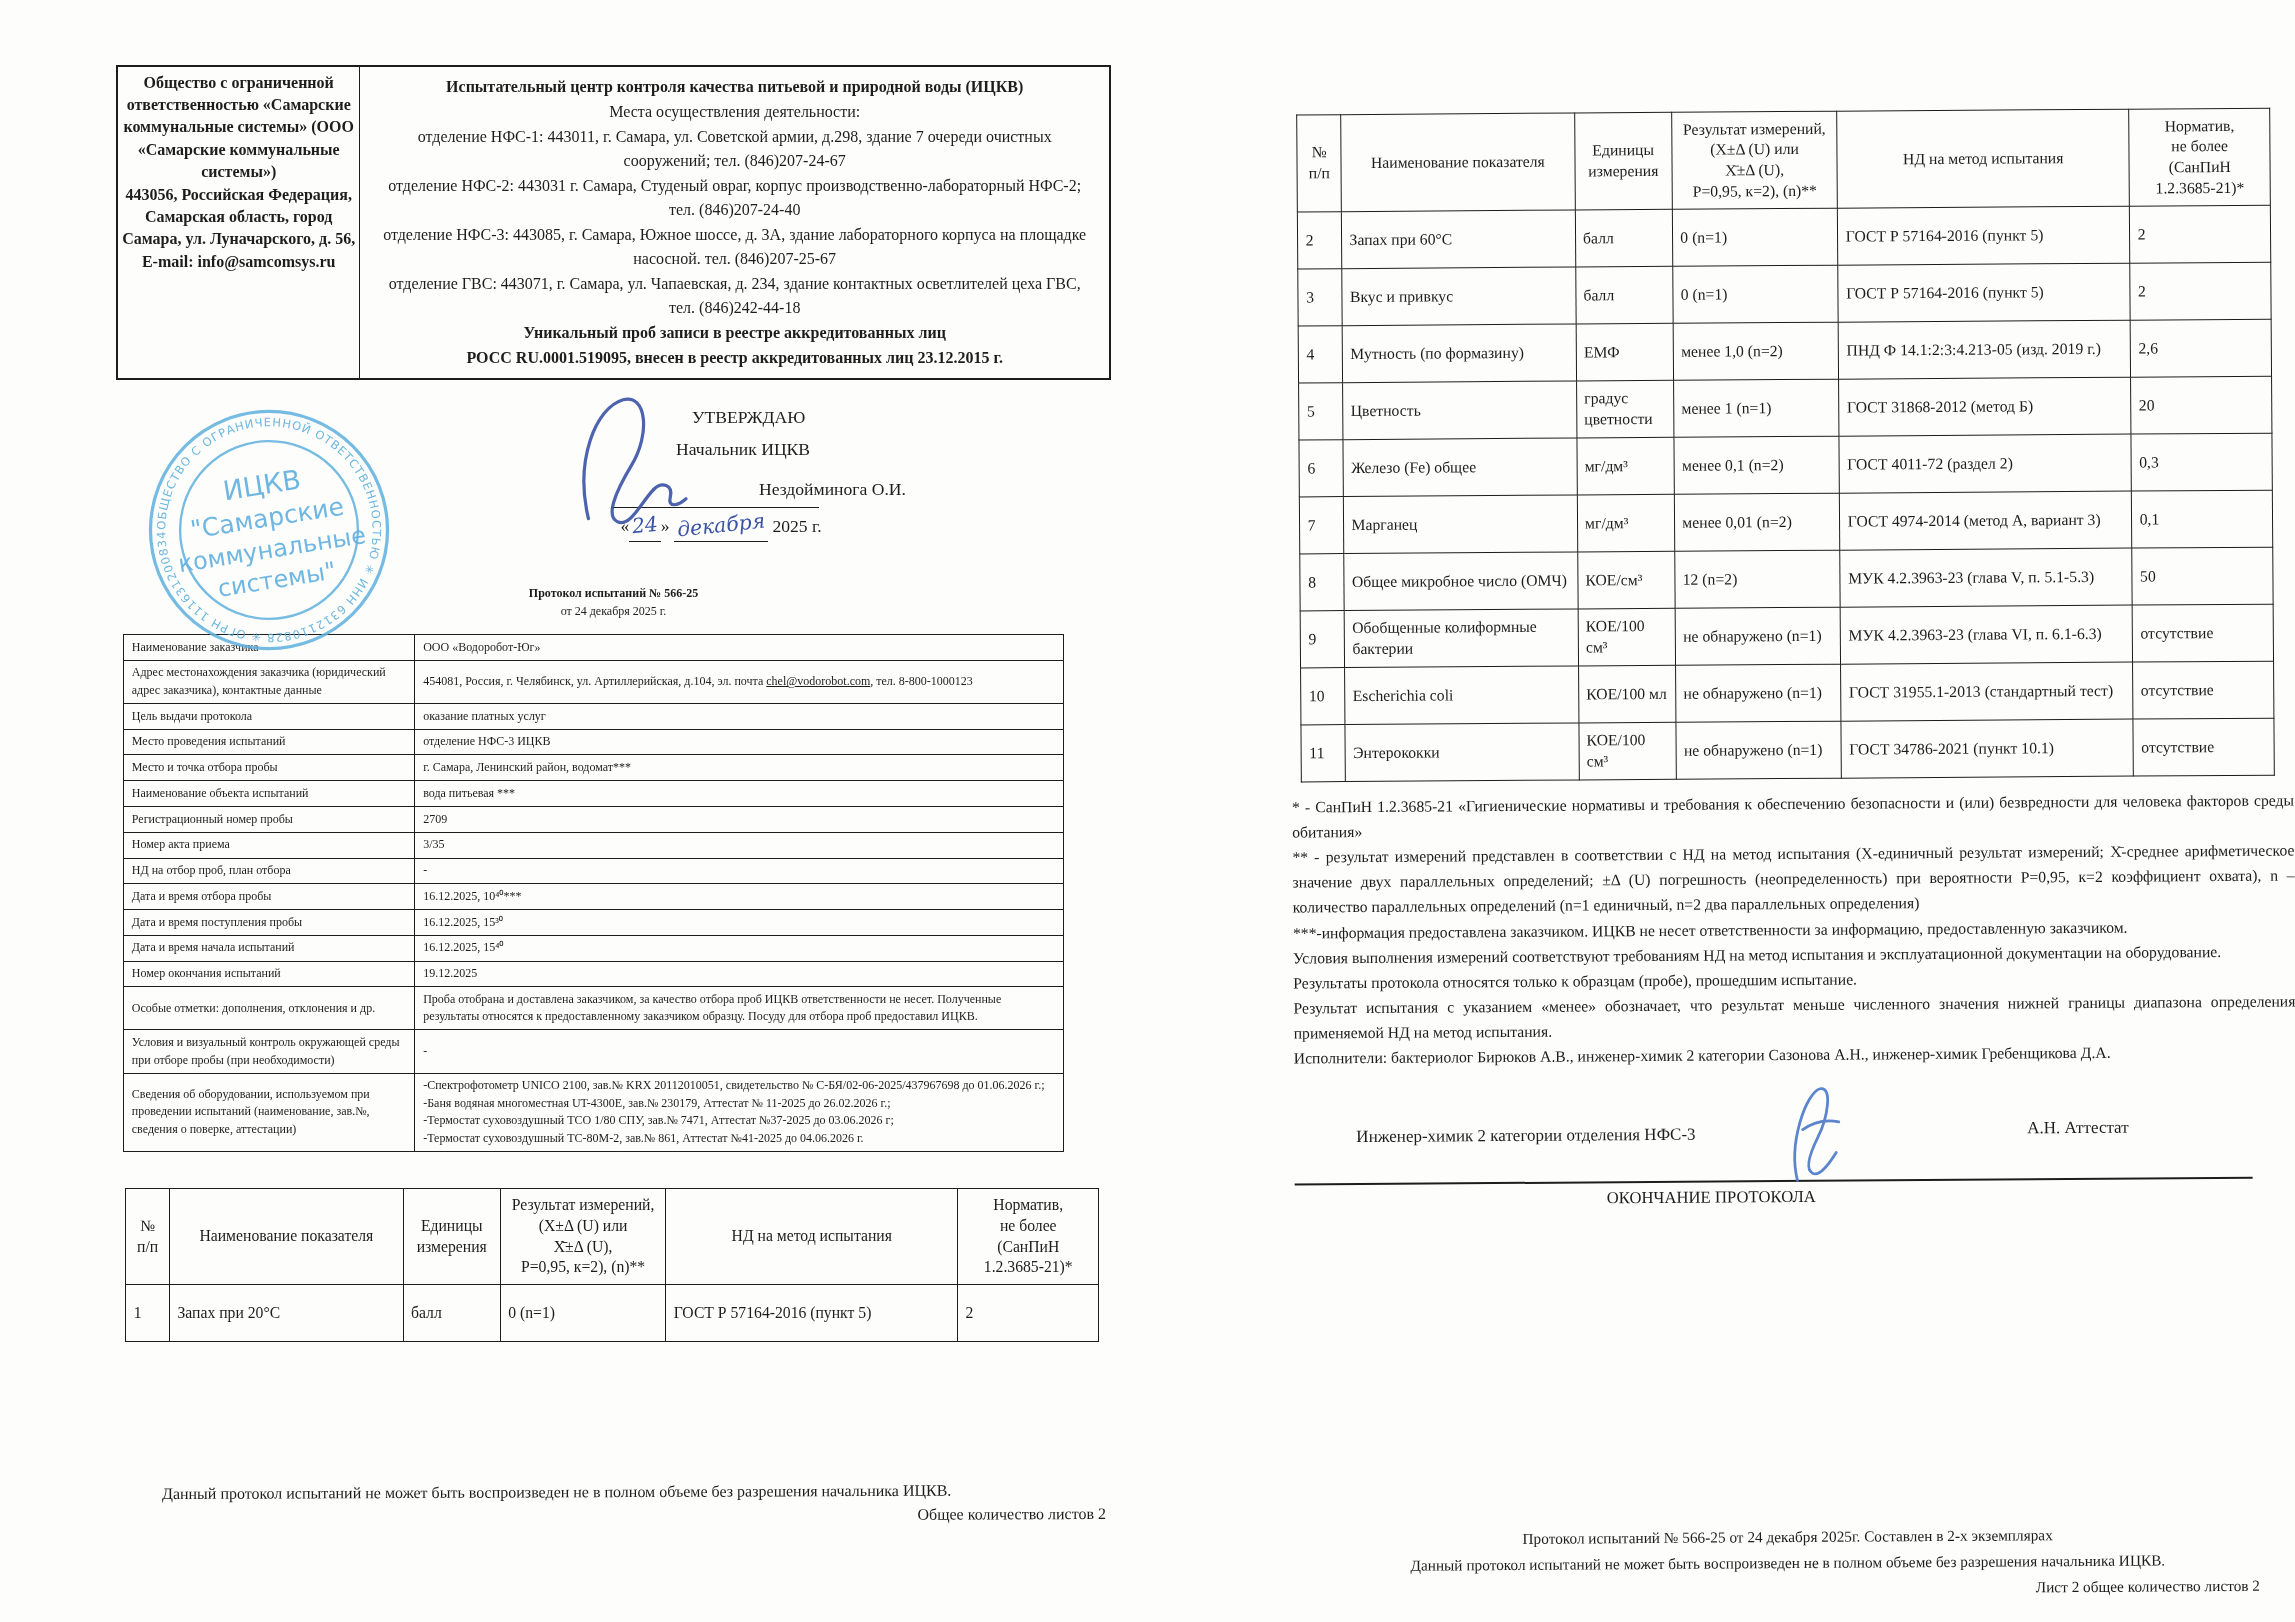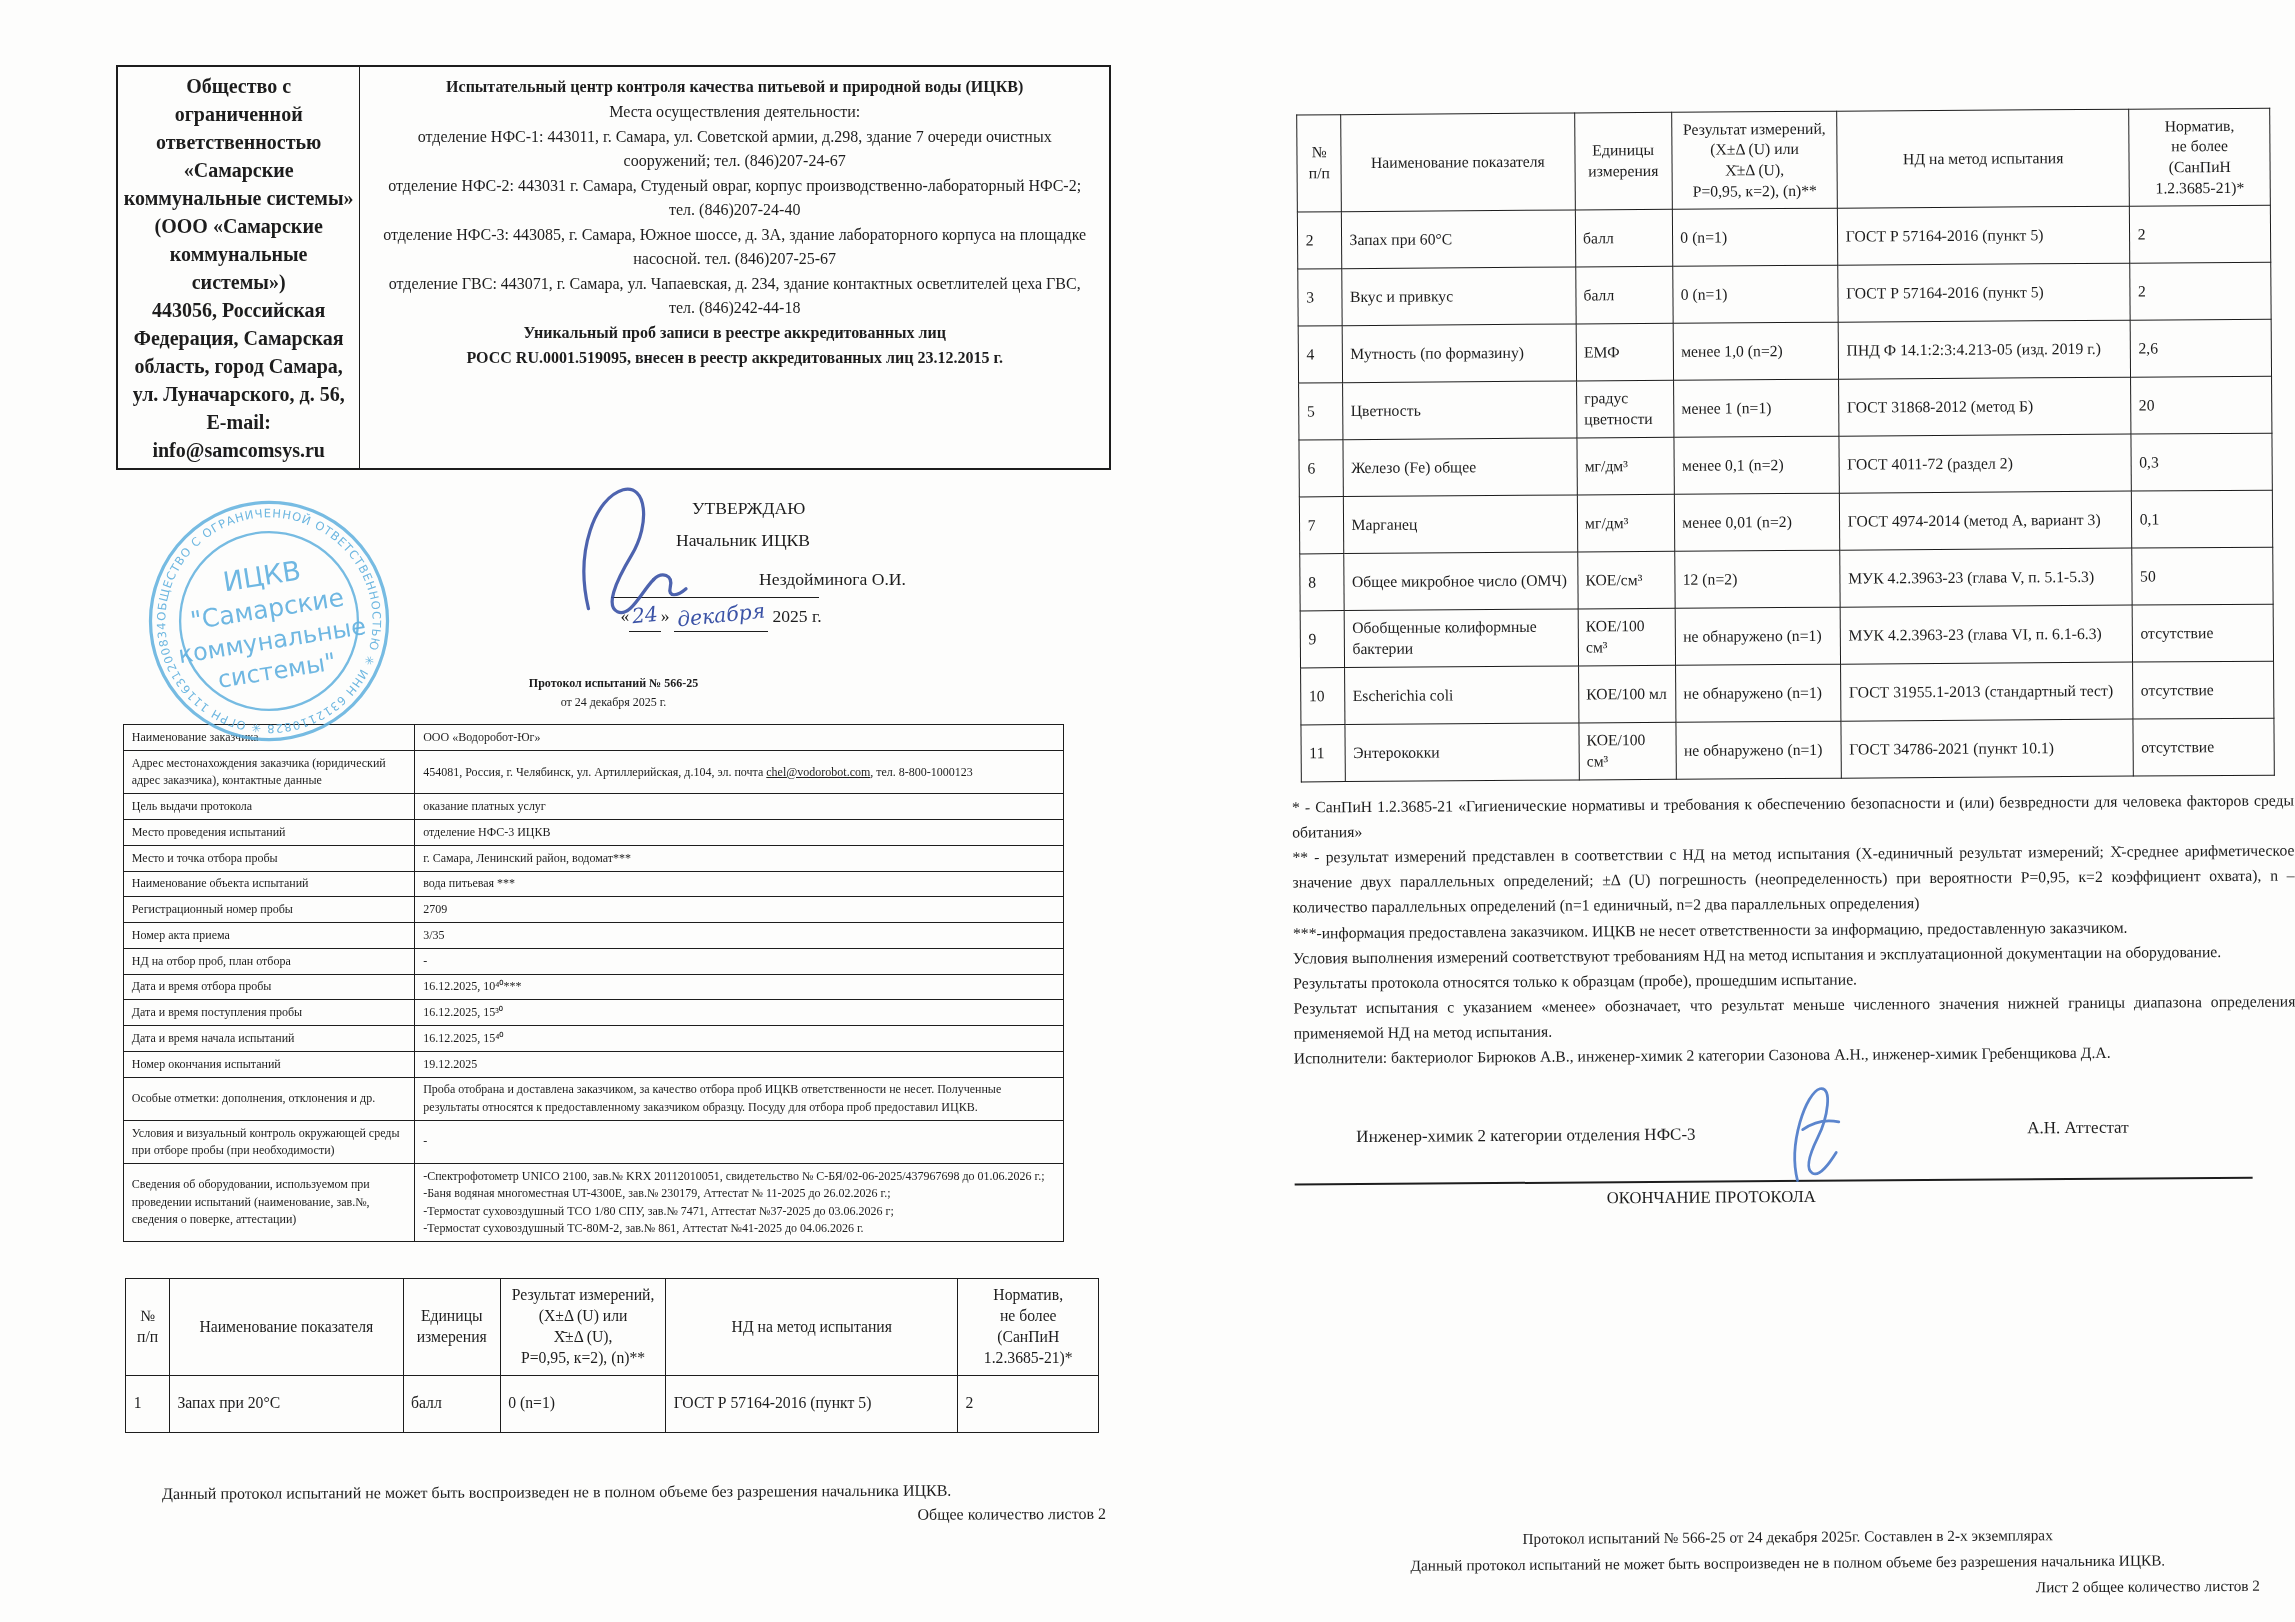--- a/index.html
+++ b/index.html
@@ -3,21 +3,21 @@
 <meta charset="utf-8">
 <style>
   html,body{margin:0;padding:0;background:#ffffff;}
   .canvas{position:relative;width:2295px;height:1623px;background:#fdfdfc;overflow:hidden;
           font-family:"Liberation Serif", serif;color:#1d1d1d;}
 
   
   .page1{position:absolute;left:116px;top:65px;width:995px;}
   .hdr{display:flex;border:2.3px solid #1d1d1d;}
   .hdr-left{width:234px;border-right:1.9px solid #1d1d1d;padding:4.6px 3.7px;
-            font-weight:bold;text-align:center;font-size:20px;line-height:1.4;}
+            font-weight:bold;text-align:center;font-size:16px;line-height:1.4;}
   .hdr-right{flex:1;padding:7.4px 15.7px;text-align:center;font-size:16px;line-height:1.5;}
   .b{font-weight:bold;}
   .hdr-right div{margin:0.9px 0;}
 
   .approve-zone{position:relative;height:180px;}
   .stamp{position:absolute;left:28px;top:25.4px;}
   .approve{position:absolute;left:523px;top:25.4px;width:379px;font-size:17.6px;line-height:1.45;}
   .approve .l1{margin-left:53px;}
   .approve .l2{margin-left:37px;margin-top:6.5px;}
   .approve .name-row{position:relative;margin-top:14px;}

